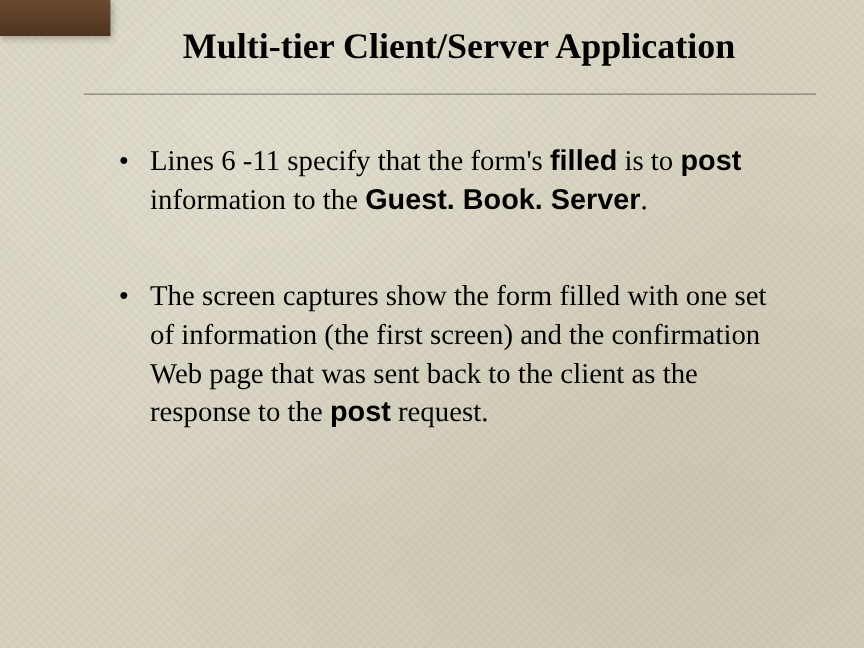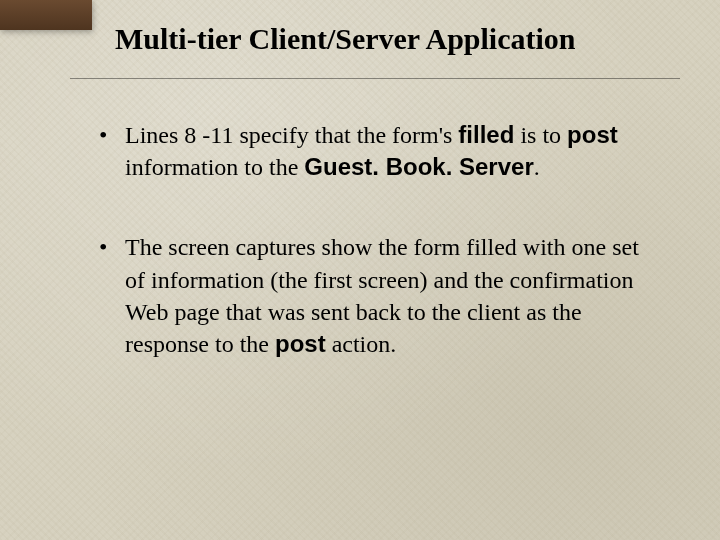--- a/index.html
+++ b/index.html
@@ -27,20 +27,21 @@
     position: absolute;
     top: 0;
     left: 0;
     width: 92px;
     height: 30px;
     background: linear-gradient(#6a4a30, #4e341f);
     box-shadow: 1px 2px 6px rgba(0,0,0,0.3);
   }
   .title-block {
     padding: 20px 70px 10px 115px;
+    text-align: center;
   }
   .title {
     font-size: 30px;
     font-weight: bold;
     line-height: 1.25;
   }
   .title-rule {
     border: none;
     border-top: 1px solid rgba(0,0,0,0.4);
     margin: 10px 40px 0 70px;
@@ -78,20 +79,20 @@
   <div class="title-block">
     <div class="title">
       <span>Multi-tier Client/Server Application</span><br>
     </div>
   </div>
   <hr class="title-rule">
 
   <div class="body">
     <ul class="bullets">
       <li>
-        <span>Lines 8 -11 specify that the form's </span><span class="b">filled</span><span> is to </span><span class="b">post</span><span> information to the </span><span class="b">Guest. Book. Server</span><span>.</span>
+        <span>Lines 6 -11 specify that the form's </span><span class="b">filled</span><span> is to </span><span class="b">post</span><span> information to the </span><span class="b">Guest. Book. Server</span><span>.</span>
       </li>
       <li>
-        <span>The screen captures show the form filled with one set of information (the first screen) and the confirmation Web page that was sent back to the client as the response to the </span><span class="b">post</span><span> action.</span>
+        <span>The screen captures show the form filled with one set of information (the first screen) and the confirmation Web page that was sent back to the client as the response to the </span><span class="b">post</span><span> request.</span>
       </li>
     </ul>
   </div>
 </div>
 
 </body></html>

